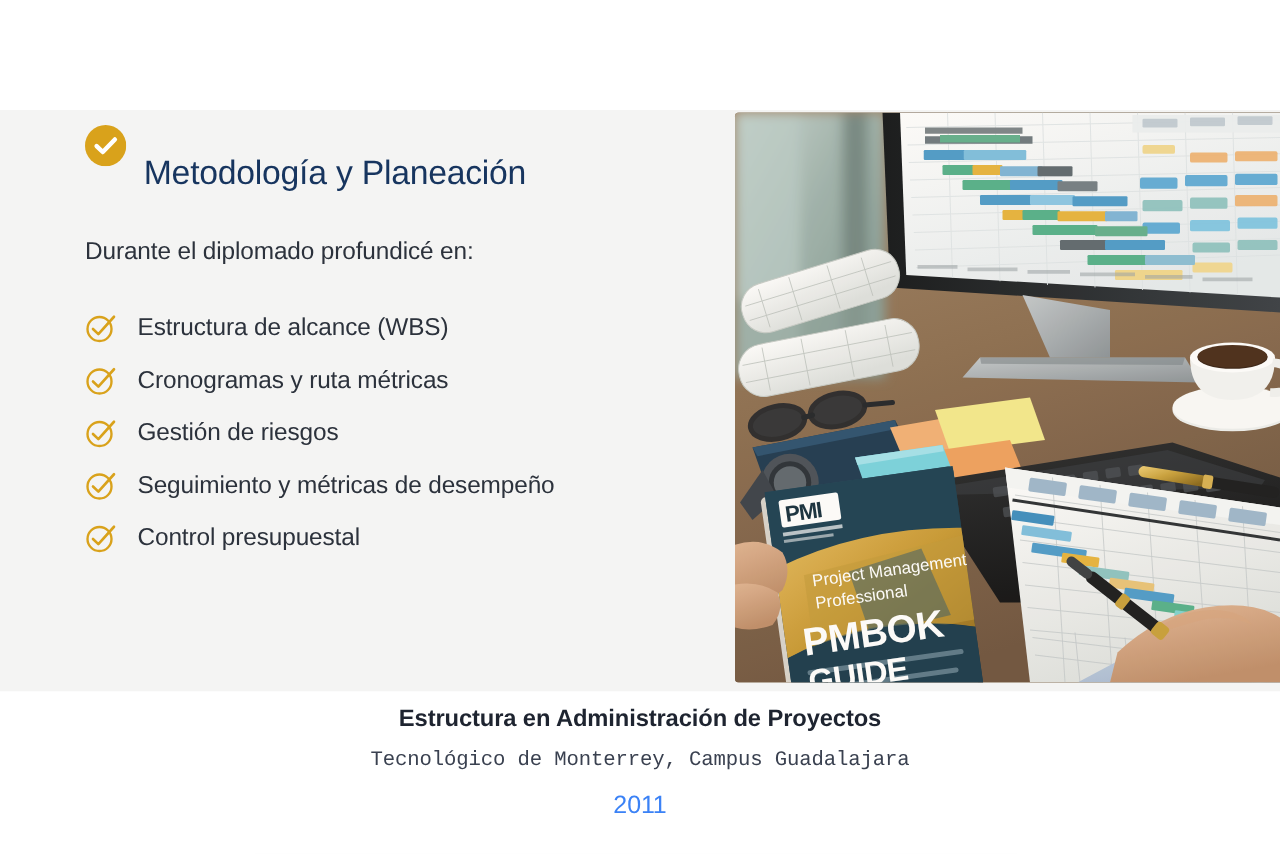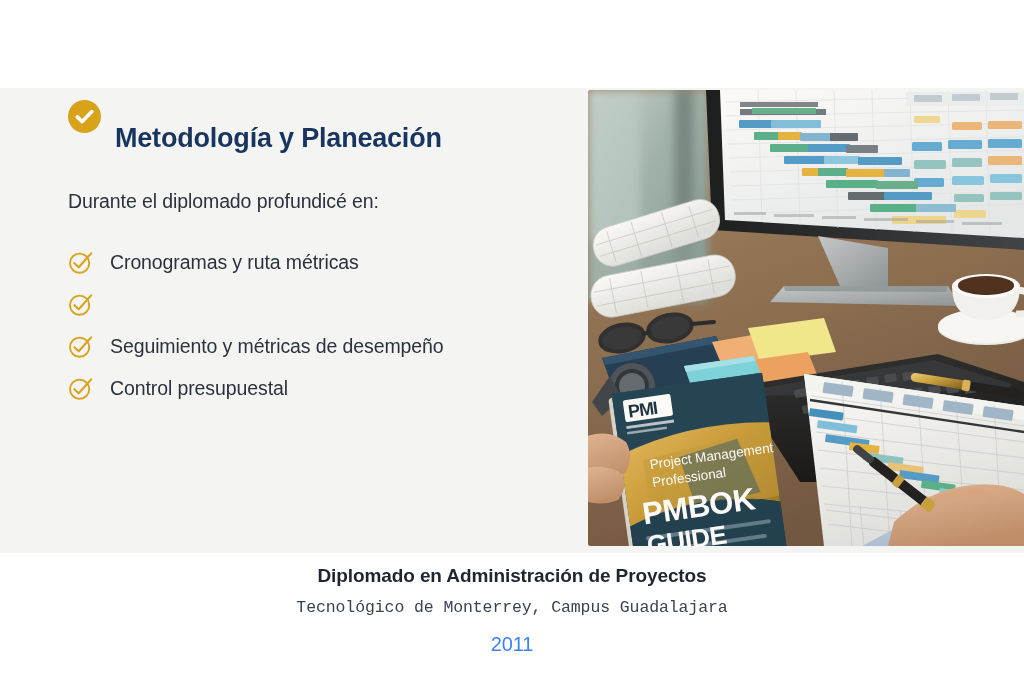--- a/index.html
+++ b/index.html
@@ -18,21 +18,21 @@
     background:#f4f4f3;
     overflow:hidden;
   }
 
   
   .content { position:absolute; left:68px; top:80px; width:500px; }
 
   .heading-row { display:flex; align-items:center; gap:14px; }
   .badge-icon { width:33px; height:33px; flex:0 0 33px; display:block; }
   .heading-title {
-    font-size:27px; font-weight:bold; color:#17355f; letter-spacing:-0.2px;
+    font-size:27px; font-weight:normal; color:#17355f; letter-spacing:-0.2px;
     line-height:1.1; white-space:nowrap;margin-top:44px;
   }
 
   .subhead {
     margin-top:35px; font-size:19.5px; color:#2c323c; line-height:1.3;
     letter-spacing:-0.1px;
   }
 
   .bullets { margin-top:27px; list-style:none; }
   .bullet { display:flex; align-items:center; gap:17px; height:42px; }
@@ -77,36 +77,46 @@
           <circle cx="16.5" cy="16.5" r="16.5" fill="#d9a21b"></circle>
           <path d="M9.3 16.9 L14.2 21.6 L23.9 11.6" fill="none" stroke="#ffffff" stroke-width="3.6" stroke-linecap="round" stroke-linejoin="round"></path>
         </svg>
       </span>
       <span class="heading-title">Metodología y Planeación</span>
     </div>
 
     <div class="subhead">Durante el diplomado profundicé en:</div>
 
     <ul class="bullets">
+      <li class="bullet">
+        <span class="bullet-icon">
+          <svg viewBox="0 0 25 25" xmlns="http://www.w3.org/2000/svg">
+            <circle cx="11.6" cy="13.2" r="9.6" fill="none" stroke="#d9a21b" stroke-width="1.9"></circle>
+            <path d="M6.4 13.2 L10.7 17.3 L23.2 3.4" fill="none" stroke="#d9a21b" stroke-width="2.1" stroke-linecap="round" stroke-linejoin="round"></path>
+          </svg>
+        </span>
+        <span class="bullet-label">Estructura de alcance (WBS)</span>
+      </li>
       <li class="bullet">
         <span class="bullet-icon">
           <svg viewBox="0 0 25 25" xmlns="http://www.w3.org/2000/svg">
             <circle cx="11.6" cy="13.2" r="9.6" fill="none" stroke="#d9a21b" stroke-width="1.9"></circle>
             <path d="M6.4 13.2 L10.7 17.3 L23.2 3.4" fill="none" stroke="#d9a21b" stroke-width="2.1" stroke-linecap="round" stroke-linejoin="round"></path>
           </svg>
         </span>
         <span class="bullet-label">Cronogramas y ruta métricas</span>
       </li>
       <li class="bullet">
         <span class="bullet-icon">
           <svg viewBox="0 0 25 25" xmlns="http://www.w3.org/2000/svg">
             <circle cx="11.6" cy="13.2" r="9.6" fill="none" stroke="#d9a21b" stroke-width="1.9"></circle>
             <path d="M6.4 13.2 L10.7 17.3 L23.2 3.4" fill="none" stroke="#d9a21b" stroke-width="2.1" stroke-linecap="round" stroke-linejoin="round"></path>
           </svg>
         </span>
+        <span class="bullet-label">Gestión de riesgos</span>
       </li>
       <li class="bullet">
         <span class="bullet-icon">
           <svg viewBox="0 0 25 25" xmlns="http://www.w3.org/2000/svg">
             <circle cx="11.6" cy="13.2" r="9.6" fill="none" stroke="#d9a21b" stroke-width="1.9"></circle>
             <path d="M6.4 13.2 L10.7 17.3 L23.2 3.4" fill="none" stroke="#d9a21b" stroke-width="2.1" stroke-linecap="round" stroke-linejoin="round"></path>
           </svg>
         </span>
         <span class="bullet-label">Seguimiento y métricas de desempeño</span>
       </li>
@@ -492,18 +502,18 @@
           <rect x="336" y="401" width="12" height="12" rx="3" fill="#c9a13c"></rect>
           <rect x="300" y="401" width="8" height="12" rx="2" fill="#c9a13c"></rect>
         </g>
       </g>
 
       <rect width="436" height="456" fill="#c79a63" opacity="0.05"></rect>
     </svg>
   </div>
 
   <div class="footer">
-    <div class="footer-title">Diplomado en Administración de Proyectos</div>
+    <div class="footer-title">Estructura en Administración de Proyectos</div>
     <div class="footer-sub">Tecnológico de Monterrey, Campus Guadalajara</div>
     <div class="footer-year">2011</div>
   </div>
 
 </div>
 
 </body></html>

